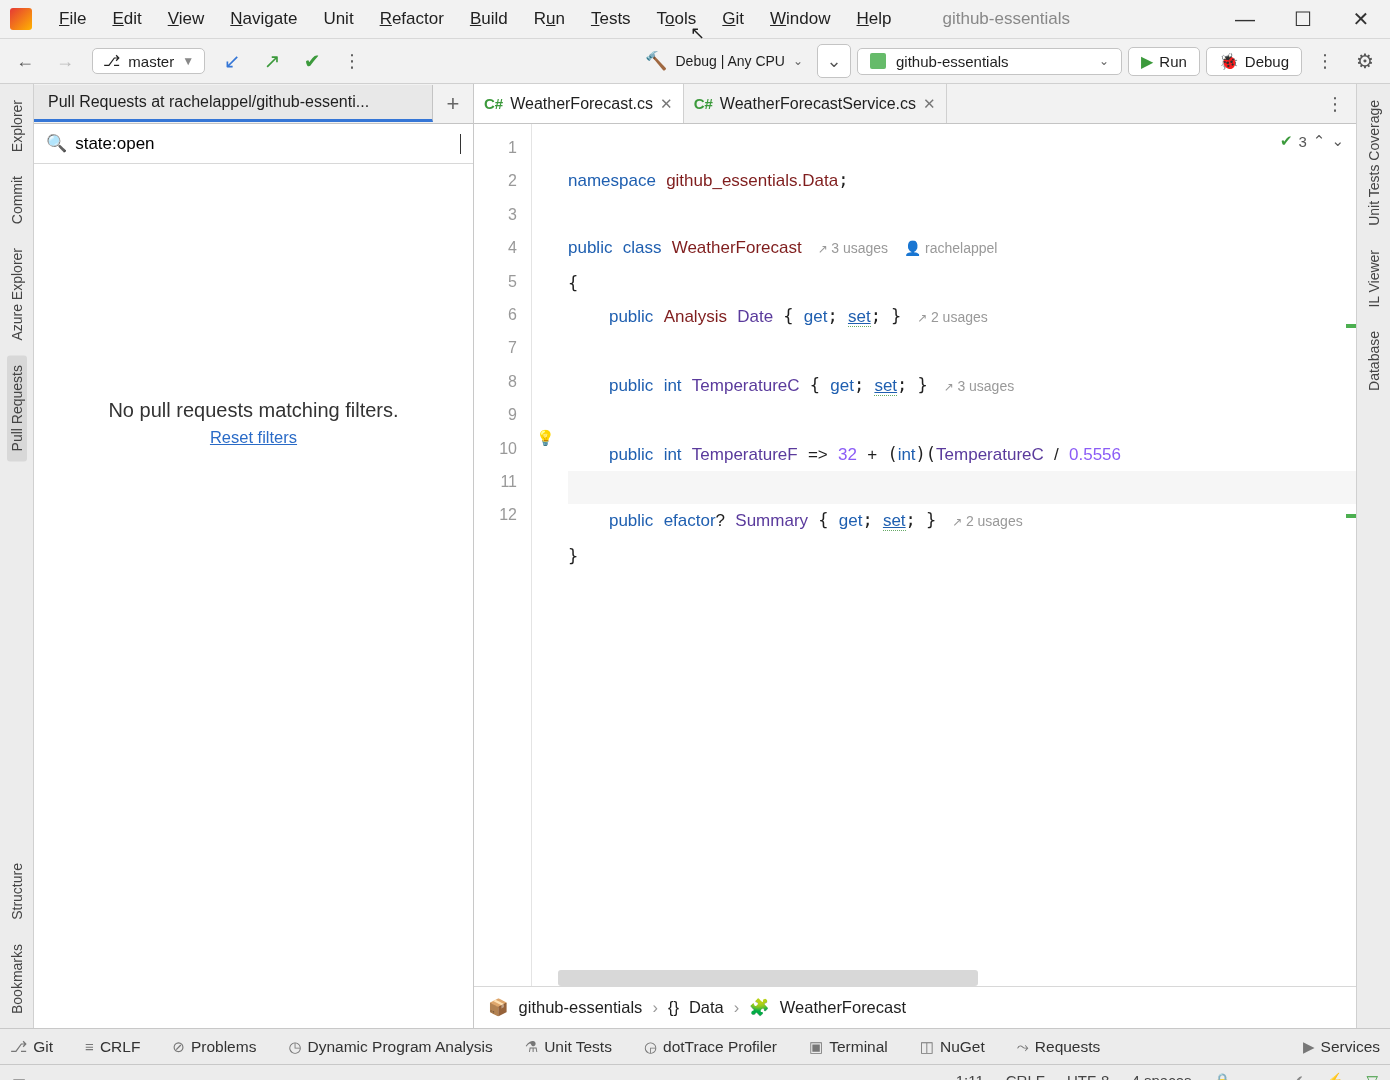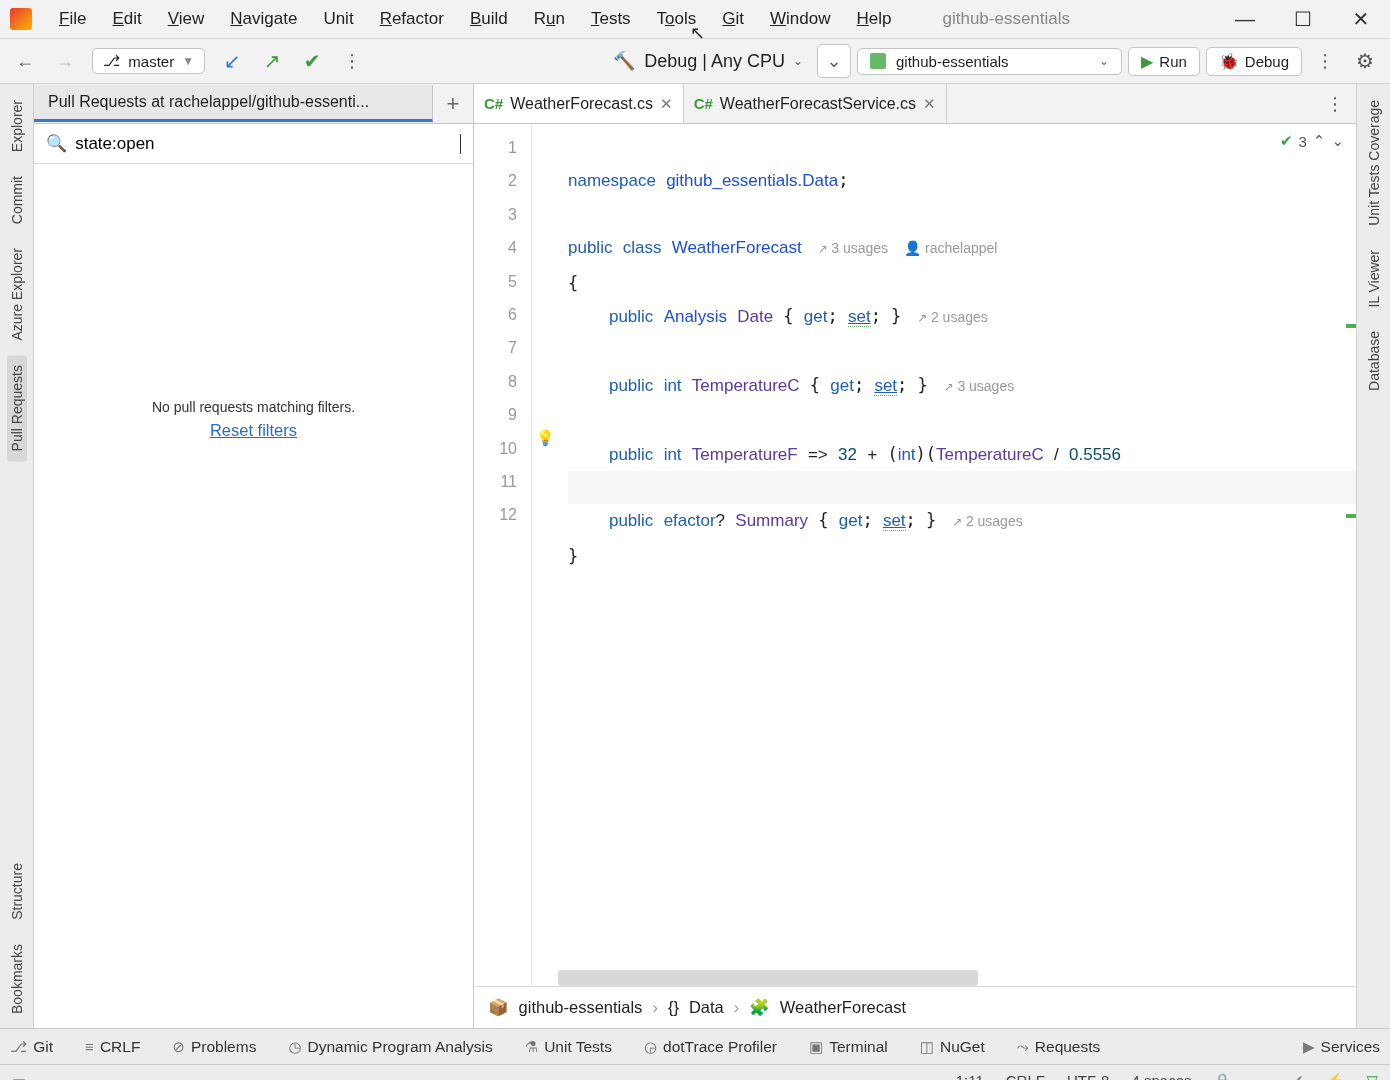--- a/index.html
+++ b/index.html
@@ -19,21 +19,21 @@
 .tb-btn { width: 34px; height: 34px; display: flex; align-items: center; justify-content: center; border-radius: 4px; color: #555; font-size: 18px; }
 .branch-box { display: flex; align-items: center; background: #fff; border: 1px solid #c4c4c4; border-radius: 5px; padding: 3px 10px; gap: 8px; margin: 0 4px; }
 .branch-box .chev { color: #888; font-size: 12px; }
 .arrow-dl { color: #3576d6; font-size: 20px; }
 .arrow-ul { color: #3c9a3c; font-size: 20px; }
 .checkm { color: #3c9a3c; font-size: 20px; }
 .vdots { font-size: 18px; color: #555; }
 .spacer { flex: 1; }
 .config-box { display: flex; align-items: center; gap: 8px; padding: 4px 8px; }
 .hammer { color: #3c9a3c; font-size: 18px; }
-.config-txt { font-size: 18px; }
+.config-txt { font-size: 14px; }
 .config-chev { color: #666; font-size: 12px; }
 .target-box { display: flex; align-items: center; background: #fff; border: 1px solid #c4c4c4; border-radius: 5px; padding: 4px 12px; gap: 10px; width: 265px; }
 .target-icon { width: 16px; height: 16px; background: #66bb6a; border-radius: 2px; }
 .run-btn { display: flex; align-items: center; background: #fff; border: 1px solid #c4c4c4; border-radius: 5px; padding: 4px 12px; gap: 6px; }
 .play-ic { color: #3c9a3c; font-size: 16px; }
 .bug-ic { color: #3c9a3c; font-size: 16px; }
 .gear-ic { color: #555; font-size: 20px; }
 
 
 .main { display: flex; height: 944px; }
@@ -42,39 +42,39 @@
 .strip-item.active { background: #d8d8d8; border-radius: 3px; }
 
 .left-panel { width: 440px; background: #fff; border-right: 1px solid #c8c8c8; display: flex; flex-direction: column; }
 .panel-tabs { display: flex; align-items: center; height: 40px; background: #f2f2f2; border-bottom: 1px solid #c4c4c4; }
 .panel-tab { flex: 1; padding: 8px 14px; font-size: 16px; background: #e8e8e8; border-right: 1px solid #c4c4c4; white-space: nowrap; overflow: hidden; text-overflow: ellipsis; border-bottom: 3px solid #3576d6; }
 .add-tab { width: 40px; text-align: center; color: #666; font-size: 22px; }
 .search-row { display: flex; align-items: center; padding: 9px 12px; border-bottom: 1px solid #d8d8d8; gap: 8px; }
 .search-ic { color: #666; font-size: 17px; }
 .search-input { border: none; outline: none; font-size: 17px; flex: 1; border-right: 1px solid #333; padding-right: 2px; }
 .panel-body { flex: 1; display: flex; flex-direction: column; align-items: center; padding-top: 235px; }
-.empty-msg { color: #333; font-size: 14px; }
+.empty-msg { color: #333; font-size: 20px; }
 .reset-link { color: #2a6bc7; text-decoration: underline; font-size: 16.5px; margin-top: 6px; cursor: pointer; }
 
 .editor-area { flex: 1; display: flex; flex-direction: column; background: #fff; position: relative; }
 .editor-tabs { display: flex; align-items: center; height: 40px; background: #f2f2f2; border-bottom: 1px solid #c4c4c4; }
 .ed-tab { display: flex; align-items: center; padding: 0 10px; height: 100%; gap: 7px; border-right: 1px solid #d0d0d0; font-size: 16px; }
 .ed-tab.active { background: #fff; }
 .cs-badge { font-weight: bold; color: #3c9a3c; font-size: 15px; }
 .close-x { color: #777; font-size: 15px; }
 .tab-menu { margin-left: auto; padding: 0 12px; color: #555; }
 
 .code-wrap { display: flex; flex: 1; position: relative; overflow: hidden; }
 .gutter { width: 58px; text-align: right; padding-right: 14px; padding-top: 7px; color: #999; font-size: 16px; font-family: "Consolas", monospace; line-height: 33.4px; background: #fff; border-right: 1px solid #e4e4e4; }
 .ann-gutter { width: 26px; background: #fff; padding-top: 7px; position: relative; }
 .code { flex: 1; padding: 7px 0 0 10px; font-family: "Consolas", monospace; font-size: 17px; line-height: 33.4px; white-space: pre; overflow: hidden; }
 .kw { color: #1f5fb0; }
-.cls { color: #1d4ed8; }
+.cls { color: #7f1d1d; }
 .prop { color: #5a3a9c; }
-.num { color: #0c4a6e; }
+.num { color: #8b5cf6; }
 .hint { color: #999; font-size: 14px; font-family: "Segoe UI"; margin-left: 16px; }
 .hint-ic { font-size: 12px; }
 .line-active { background: #f6f6f6; display: inline-block; width: 100%; }
 .underline-dot { border-bottom: 1px dotted #6a6; text-decoration: underline; }
 
 .code-status { position: absolute; top: 8px; right: 12px; display: flex; align-items: center; gap: 6px; font-size: 15px; color: #555; }
 .check-green { color: #3c9a3c; }
 
 .right-strip { width: 34px; background: #ececec; border-left: 1px solid #d0d0d0; display: flex; flex-direction: column; align-items: center; padding-top: 6px; }
 

